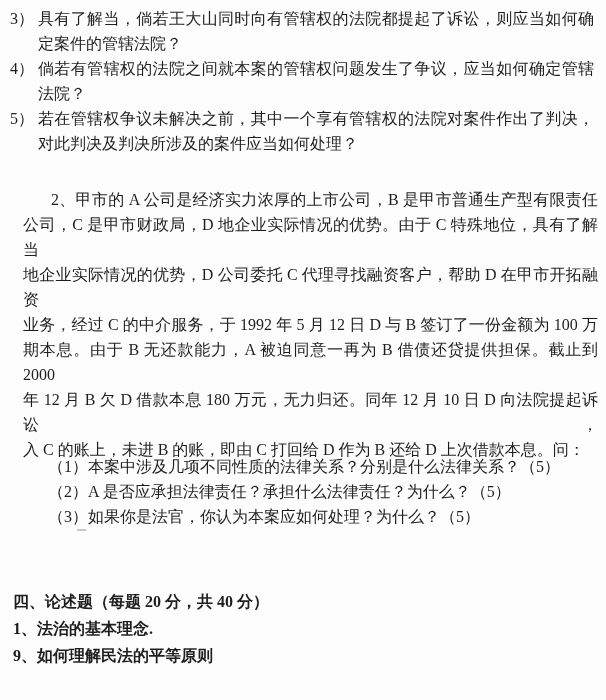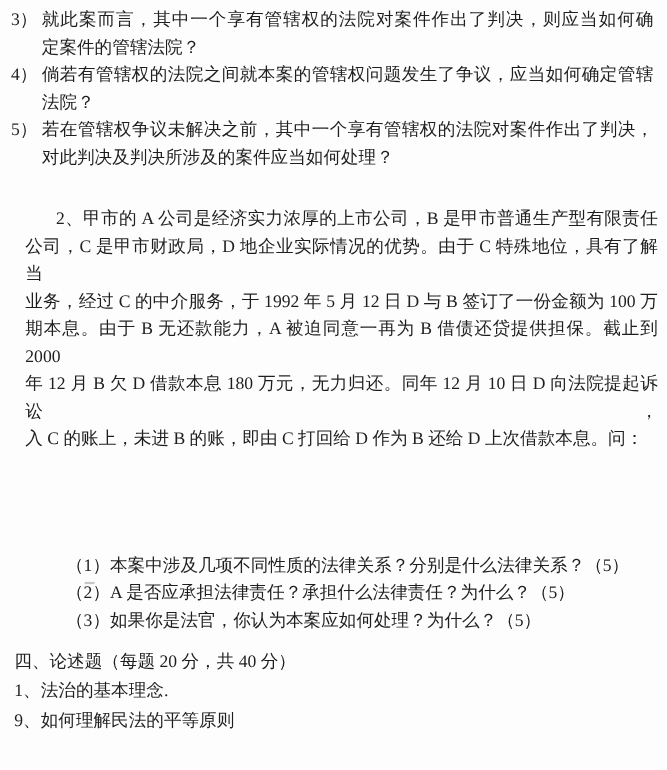--- a/index.html
+++ b/index.html
@@ -16,53 +16,54 @@
     overflow:hidden;
   }
   .sec { position:absolute; }
   .q-list { left:10px; top:6px; width:584px; }
   .q-item { position:relative; padding-left:28px; }
   .q-num  { position:absolute; left:0; top:0; }
   .line { white-space:normal; }
   .line.fill { text-align:justify; text-align-last:justify; }
   .case { left:23px; top:187px; width:575px; }
   .case .line.first { text-indent:28px; }
-  .subqs { left:60px; top:454px; width:545px;margin-top:48px; }
-  .part4 { left:13px; top:588px; width:580px; line-height:27px; }
+  .subqs { left:48px; top:454px; width:545px; }
+  .part4 { left:13px; top:588px; width:580px; line-height:27px;font-weight:bold; }
   .artifact-dash {
     position:absolute; left:77px; top:529px;
     width:9px; height:2px; background:#9a9a9a; opacity:.55;
   }
 </style>
 </head>
 <body>
 
 <div class="page">
 
   <section class="sec q-list">
     <div class="q-item">
       <span class="q-num">3）</span>
-      <div class="line fill">就此案而言，其中一个享有管辖权的法院对案件作出了判决，则应当如何确</div>
+      <div class="line fill">具有了解当，倘若王大山同时向有管辖权的法院都提起了诉讼，则应当如何确</div>
       <div class="line">定案件的管辖法院？</div>
     </div>
     <div class="q-item">
       <span class="q-num">4）</span>
       <div class="line fill">倘若有管辖权的法院之间就本案的管辖权问题发生了争议，应当如何确定管辖</div>
       <div class="line">法院？</div>
     </div>
     <div class="q-item">
       <span class="q-num">5）</span>
       <div class="line fill">若在管辖权争议未解决之前，其中一个享有管辖权的法院对案件作出了判决，</div>
       <div class="line">对此判决及判决所涉及的案件应当如何处理？</div>
     </div>
   </section>
 
   <section class="sec case">
     <div class="line fill first">2、甲市的 A 公司是经济实力浓厚的上市公司，B 是甲市普通生产型有限责任</div>
     <div class="line fill">公司，C 是甲市财政局，D 地企业实际情况的优势。由于 C 特殊地位，具有了解当</div>
+    <div class="line fill">地企业实际情况的优势，D 公司委托 C 代理寻找融资客户，帮助 D 在甲市开拓融资</div>
     <div class="line fill">业务，经过 C 的中介服务，于 1992 年 5 月 12 日 D 与 B 签订了一份金额为 100 万</div>
     <div class="line fill">期本息。由于 B 无还款能力，A 被迫同意一再为 B 借债还贷提供担保。截止到 2000</div>
     <div class="line fill">年 12 月 B 欠 D 借款本息 180 万元，无力归还。同年 12 月 10 日 D 向法院提起诉讼，</div>
     <div class="line">入 C 的账上，未进 B 的账，即由 C 打回给 D 作为 B 还给 D 上次借款本息。问：</div>
   </section>
 
   <section class="sec subqs">
     <div class="line">（1）本案中涉及几项不同性质的法律关系？分别是什么法律关系？（5）</div>
     <div class="line">（2）A 是否应承担法律责任？承担什么法律责任？为什么？（5）</div>
     <div class="line">（3）如果你是法官，你认为本案应如何处理？为什么？（5）</div>

